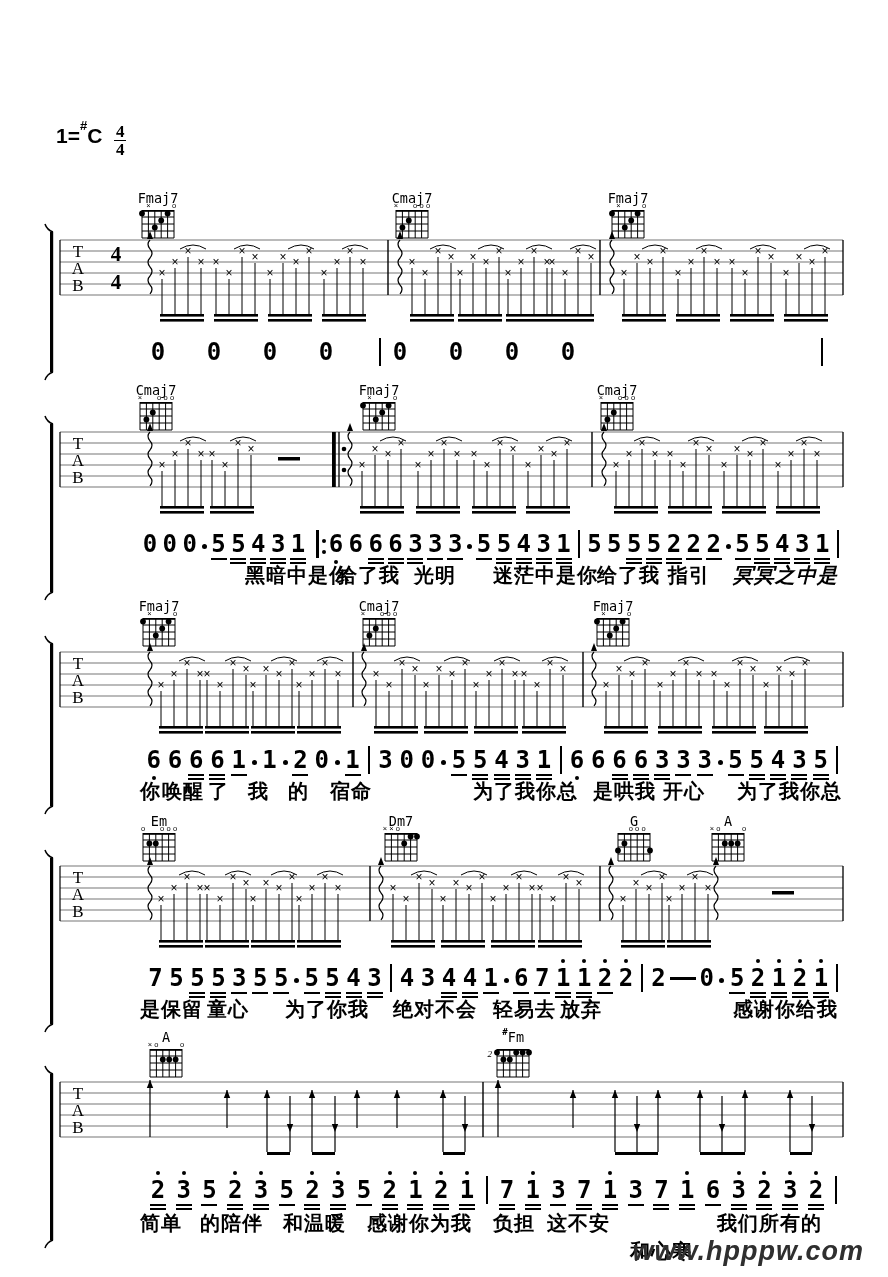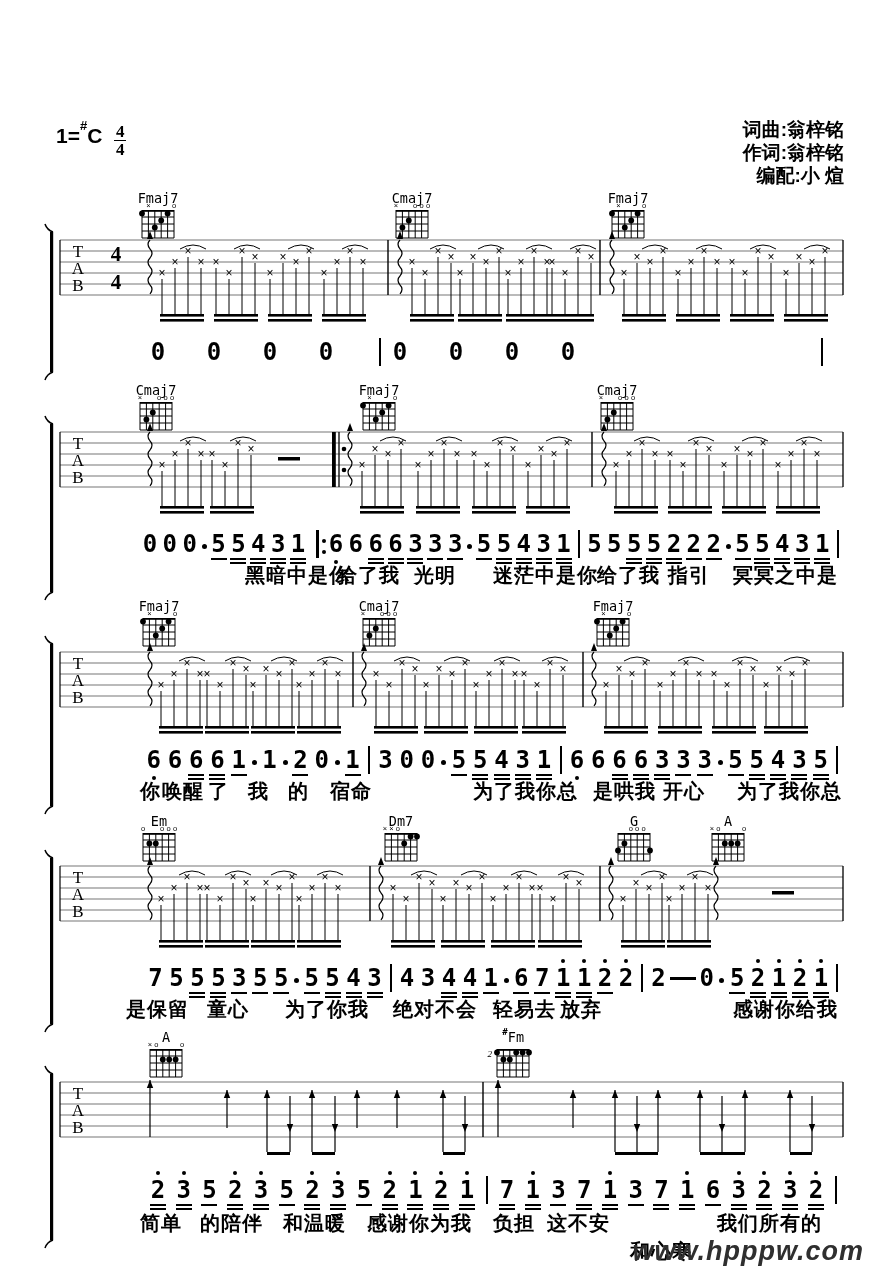--- a/index.html
+++ b/index.html
@@ -43,25 +43,20 @@
       <span class="key-acc">#</span>
       <span>C</span>
     <span class="frac">
       <span>4</span>
       <span class="fbar"></span>
       <span>4</span>
     </span>
   </div>
 
 
-  <div class="abs credits">
-    <div>词曲:翁梓铭</div>
-    <div>作词:翁梓铭</div>
-    <div>编配:小  煊</div>
-  </div>
 
   <svg id="score" class="abs" width="888" height="1277">
       <rect x="50" y="232" width="3.2" height="140" fill="#000000"></rect>
       <path d="M53,232 Q47,230 45,224" stroke="#000000" fill="none" stroke-width="1.5"></path>
       <path d="M53,372 Q47,374 45,380" stroke="#000000" fill="none" stroke-width="1.5"></path>
       <line x1="60" y1="240" x2="843" y2="240" stroke="#777777" stroke-width="1.1"></line>
       <line x1="60" y1="251" x2="843" y2="251" stroke="#777777" stroke-width="1.1"></line>
       <line x1="60" y1="262" x2="843" y2="262" stroke="#777777" stroke-width="1.1"></line>
       <line x1="60" y1="273" x2="843" y2="273" stroke="#777777" stroke-width="1.1"></line>
       <line x1="60" y1="284" x2="843" y2="284" stroke="#777777" stroke-width="1.1"></line>
@@ -1023,21 +1018,21 @@
       <div class="jtok" style="left: 772.345px; top: 532px;">4<div class="jline" style="top: 26px;"></div><div class="jline" style="top: 30px;"></div></div>
       <div class="jtok" style="left: 792.232px; top: 532px;">3<div class="jline" style="top: 26px;"></div><div class="jline" style="top: 30px;"></div></div>
       <div class="jtok" style="left: 812.119px; top: 532px;">1<div class="jline" style="top: 26px;"></div><div class="jline" style="top: 30px;"></div></div>
       <div class="jbar" style="left: 836.531px; top: 530px;"></div>
       <div class="lyric" style="left: 245px; top: 562px;">黑暗中是你</div>
       <div class="lyric" style="left: 337px; top: 562px;">给了我</div>
       <div class="lyric" style="left: 414px; top: 562px;">光明</div>
       <div class="lyric" style="left: 493px; top: 562px;">迷茫中是你</div>
       <div class="lyric" style="left: 597px; top: 562px;">给了我</div>
       <div class="lyric" style="left: 668px; top: 562px;">指引</div>
-      <div class="lyric" style="left: 733px; top: 562px;">冥冥之中是</div>
+      <div class="lyric" style="left: 733px; top: 562px; font-style: italic;">冥冥之中是</div>
       <div class="jtok" style="left: 143.638px; top: 748px;">6<div class="jdot" style="top: 28px;"></div></div>
       <div class="jtok" style="left: 164.915px; top: 748px;">6</div>
       <div class="jtok" style="left: 186.191px; top: 748px;">6<div class="jline" style="top: 26px;"></div><div class="jline" style="top: 30px;"></div></div>
       <div class="jtok" style="left: 207.468px; top: 748px;">6<div class="jline" style="top: 26px;"></div><div class="jline" style="top: 30px;"></div></div>
       <div class="jtok" style="left: 228.745px; top: 748px;">1<div class="jline" style="top: 26px;"></div></div>
       <div class="jaug" style="left: 251.67px; top: 760px;"></div>
       <div class="jtok" style="left: 259.596px; top: 748px;">1</div>
       <div class="jaug" style="left: 282.521px; top: 760px;"></div>
       <div class="jtok" style="left: 290.447px; top: 748px;">2<div class="jline" style="top: 26px;"></div></div>
       <div class="jtok" style="left: 311.723px; top: 748px;">0</div>
@@ -1107,21 +1102,21 @@
       <div class="jtok" style="left: 648.544px; top: 966px;">2</div>
       <div class="jdash" style="left: 669.649px; top: 977px;"></div>
       <div class="jtok" style="left: 696.754px; top: 966px;">0</div>
       <div class="jaug" style="left: 719.45px; top: 978px;"></div>
       <div class="jtok" style="left: 727.147px; top: 966px;">5<div class="jline" style="top: 26px;"></div></div>
       <div class="jtok" style="left: 748.108px; top: 966px;">2<div class="jdot" style="top: -7px;"></div><div class="jline" style="top: 26px;"></div><div class="jline" style="top: 30px;"></div></div>
       <div class="jtok" style="left: 769.069px; top: 966px;">1<div class="jdot" style="top: -7px;"></div><div class="jline" style="top: 26px;"></div><div class="jline" style="top: 30px;"></div></div>
       <div class="jtok" style="left: 790.03px; top: 966px;">2<div class="jdot" style="top: -7px;"></div><div class="jline" style="top: 26px;"></div><div class="jline" style="top: 30px;"></div></div>
       <div class="jtok" style="left: 810.991px; top: 966px;">1<div class="jdot" style="top: -7px;"></div><div class="jline" style="top: 26px;"></div><div class="jline" style="top: 30px;"></div></div>
       <div class="jbar" style="left: 836.236px; top: 964px;"></div>
-      <div class="lyric" style="left: 126px; top: 996px;">是保留</div>
+      <div class="lyric" style="left: 140px; top: 996px;">是保留</div>
       <div class="lyric" style="left: 207px; top: 996px;">童心</div>
       <div class="lyric" style="left: 285px; top: 996px;">为了你我</div>
       <div class="lyric" style="left: 393px; top: 996px;">绝对不会</div>
       <div class="lyric" style="left: 493px; top: 996px;">轻易去</div>
       <div class="lyric" style="left: 560px; top: 996px;">放弃</div>
       <div class="lyric" style="left: 733px; top: 996px;">感谢你给我</div>
       <div class="jtok" style="left: 147.878px; top: 1178px;">2<div class="jdot" style="top: -7px;"></div><div class="jline" style="top: 26px;"></div><div class="jline" style="top: 30px;"></div></div>
       <div class="jtok" style="left: 173.635px; top: 1178px;">3<div class="jdot" style="top: -7px;"></div><div class="jline" style="top: 26px;"></div><div class="jline" style="top: 30px;"></div></div>
       <div class="jtok" style="left: 199.391px; top: 1178px;">5<div class="jline" style="top: 26px;"></div></div>
       <div class="jtok" style="left: 225.148px; top: 1178px;">2<div class="jdot" style="top: -7px;"></div><div class="jline" style="top: 26px;"></div><div class="jline" style="top: 30px;"></div></div>

